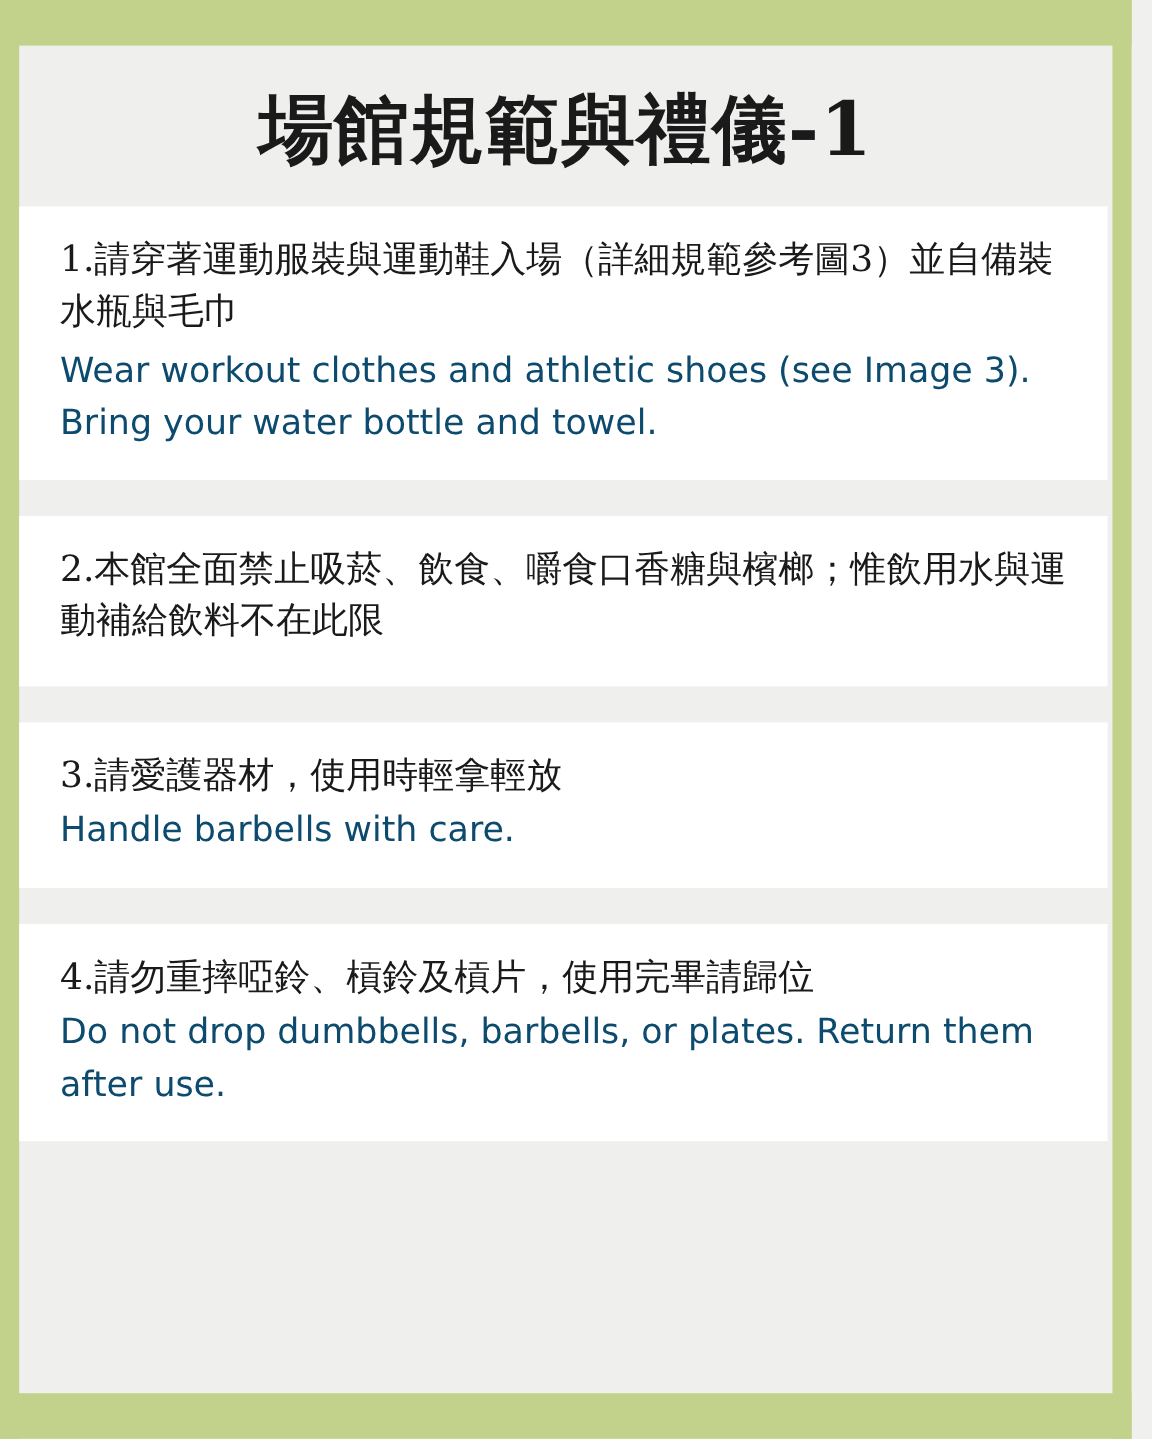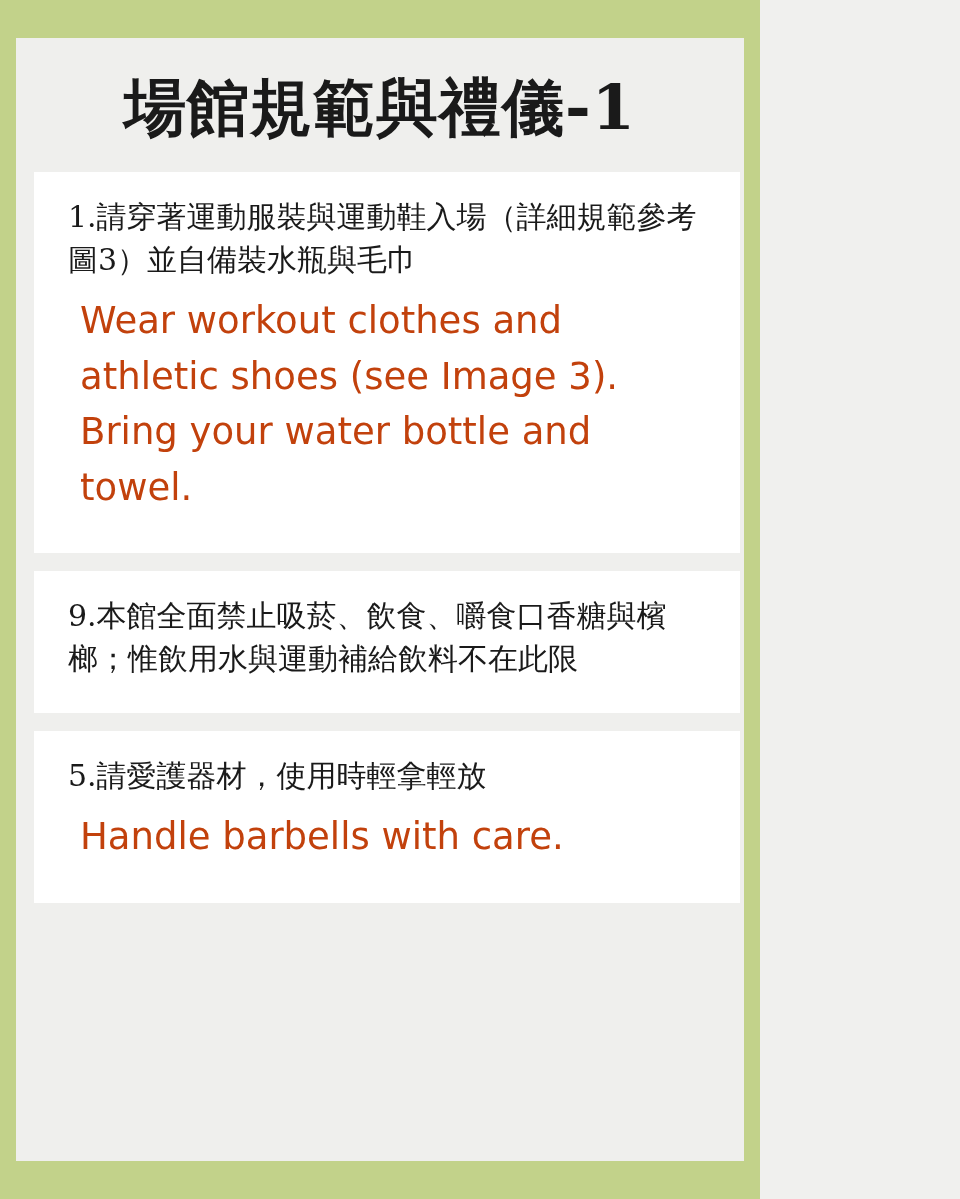--- a/index.html
+++ b/index.html
@@ -9,21 +9,21 @@
   body {
     width: 960px;
     height: 1199px;
     background: #f0f0ee;
     font-family: "Liberation Sans", sans-serif;
     color: #231f20;
     overflow: hidden;
     position: relative;
   }
   .page {
-    width: 760px;
+    width: 943px;
     height: 1199px;
     position: relative;
     box-sizing: border-box;
     background: #efefed;
     display: flex;
     flex-direction: column;
   }
   .band {
     width: 100%;
     background: #c2d28a;
@@ -55,42 +55,42 @@
     font-weight: bold;
     font-size: 62px;
     letter-spacing: 1px;
     color: #1a1a1a;
     margin: 36px 0 30px 0;
     line-height: 1.1;
   }
   .rules {
     display: flex;
     flex-direction: column;
-    gap: 18px;
-    padding: 0 4px 0 18px;
+    gap: 30px;
+    padding: 0 4px 0 0;
   }
   .rule-card {
     background: #ffffff;
     padding: 24px 34px 26px 34px;
     box-sizing: border-box;
   }
   .rule-zh {
     font-family: "DejaVu Serif", "Liberation Serif", serif;
     font-size: 30px;
     line-height: 1.42;
     color: #1a1a1a;
     margin: 0 0 6px 0;
     font-weight: 500;
   }
   .rule-en {
     font-family: "DejaVu Sans", "Liberation Sans", sans-serif;
-    font-size: 37px;
+    font-size: 29px;
     line-height: 1.5;
-    color: #c2410c;
-    margin: 12px;
+    color: #0c4a6e;
+    margin: 0;
     font-weight: 400;
   }
   .rule-card.tight .rule-zh { margin-bottom: 2px; }
 </style>
 </head>
 <body>
 
 <div class="page">
   <div class="side-rail left"></div>
   <div class="side-rail right"></div>
@@ -101,26 +101,30 @@
     <h1 class="title">場館規範與禮儀-1</h1>
 
     <div class="rules">
 
       <div class="rule-card">
         <p class="rule-zh">1.請穿著運動服裝與運動鞋入場（詳細規範參考圖3）並自備裝水瓶與毛巾</p>
         <p class="rule-en">Wear workout clothes and athletic shoes (see Image 3). Bring your water bottle and towel.</p>
       </div>
 
       <div class="rule-card">
-        <p class="rule-zh">9.本館全面禁止吸菸、飲食、嚼食口香糖與檳榔；惟飲用水與運動補給飲料不在此限</p>
+        <p class="rule-zh">2.本館全面禁止吸菸、飲食、嚼食口香糖與檳榔；惟飲用水與運動補給飲料不在此限</p>
       </div>
 
       <div class="rule-card tight">
-        <p class="rule-zh">5.請愛護器材，使用時輕拿輕放</p>
+        <p class="rule-zh">3.請愛護器材，使用時輕拿輕放</p>
         <p class="rule-en">Handle barbells with care.</p>
       </div>
 
+      <div class="rule-card tight">
+        <p class="rule-zh">4.請勿重摔啞鈴、槓鈴及槓片，使用完畢請歸位</p>
+        <p class="rule-en">Do not drop dumbbells, barbells, or plates. Return them after use.</p>
+      </div>
 
     </div>
   </div>
 
   <div class="band band-bottom"></div>
 </div>
 
 </body></html>

